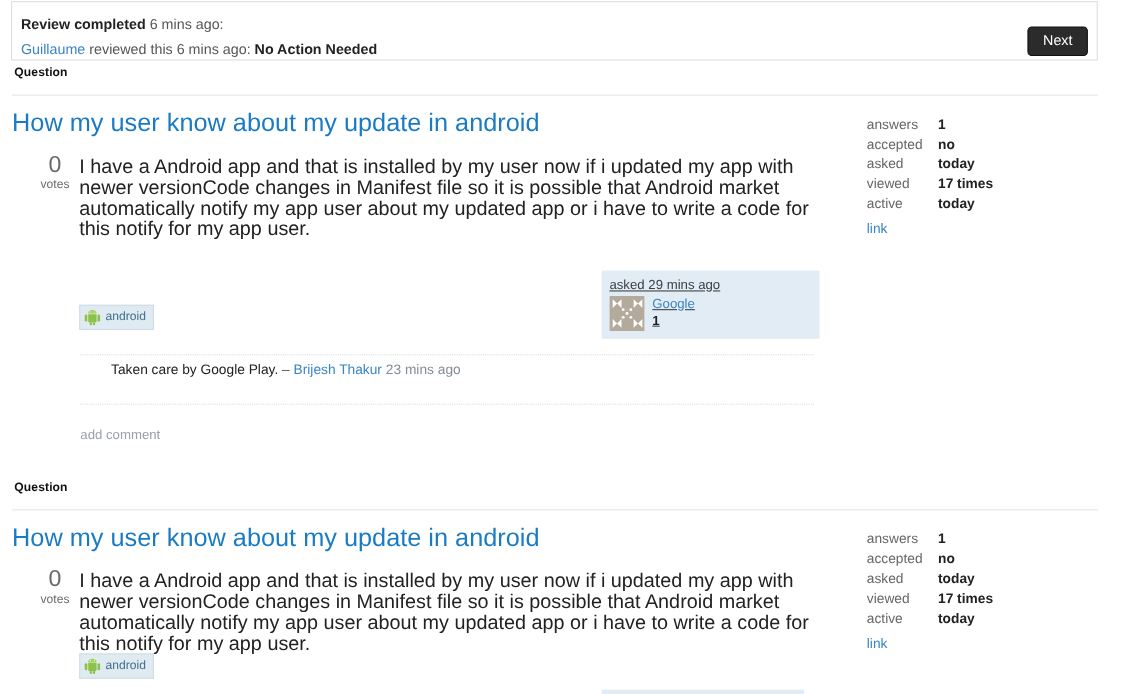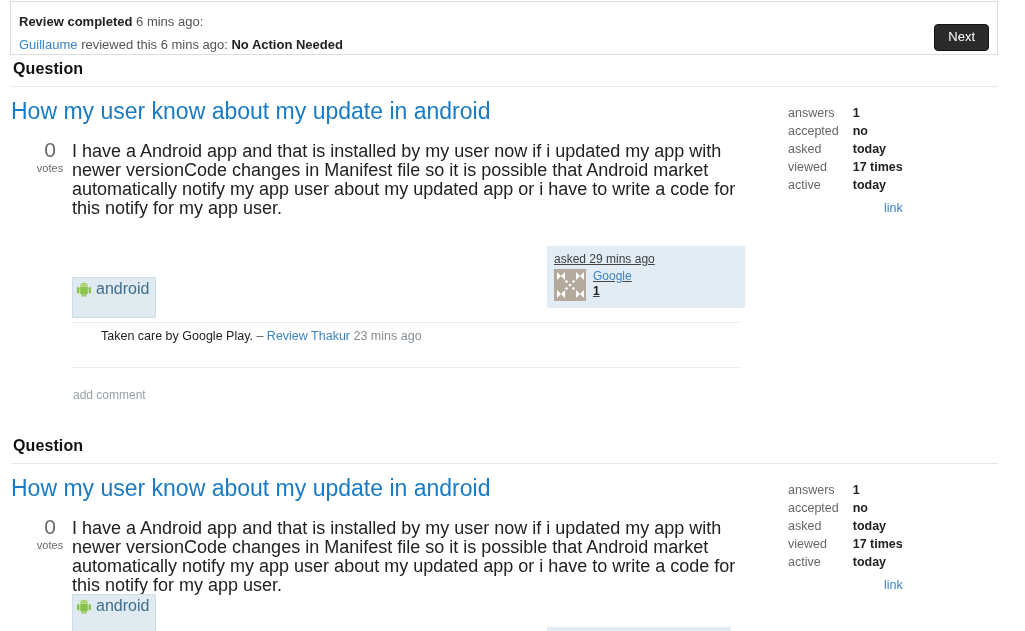--- a/index.html
+++ b/index.html
@@ -59,21 +59,21 @@
     line-height: 1.2;
     margin-top: 12px;
   }
 
   
   .q-block { position: absolute; left: 0; width: 1025px; }
   .section-title {
     position: absolute;
     left: 13px;
     top: 0;
-    font-size: 16px;
+    font-size: 11px;
     font-weight: bold;
     color: #111111;
     letter-spacing: 0.1px;
   }
   .section-rule {
     position: absolute;
     left: 11px;
     top: 26px;
     width: 987px;
     height: 1px;
@@ -110,37 +110,37 @@
     line-height: 19px;
     color: #222222;
   }
 
   .tag {
     position: absolute;
     left: 72px;
     background: #e0eaf1;
     border: 1px solid #cfdde8;
     color: #3f6e8c;
-    font-size: 16px;
-    padding: 3px 6px 20px 3px;
+    font-size: 11px;
+    padding: 3px 6px 3px 3px;
     display: inline-flex;
     align-items: center;
     gap: 4px;
     cursor: pointer;
     line-height: 1;
   }
   .tag svg { display: block; }
 
   
   .stats { position: absolute; left: 788px; font-size: 12.5px; }
   .stats table { border-collapse: collapse; }
   .stats td { padding: 0 0 4px 0; vertical-align: top; }
   .stats .k { color: #666666; padding-right: 14px; }
   .stats .v { color: #222222; font-weight: bold; white-space: nowrap; }
-  .stats .link-row { padding-top: 5px; text-align: right; }
+  .stats .link-row { padding-top: 5px; }
 
   
   .user-card {
     position: absolute;
     left: 547px;
     width: 184px;
     background: #e1ecf4;
     padding: 6px 7px 7px 7px;
     font-size: 12px;
     color: #444444;
@@ -281,21 +281,21 @@
         <span class="link">Google</span><br>
         <span class="rep">1</span>
       </span>
     </div>
   </div>
 
   <div class="divider" style="top:262px;"></div>
   <div class="comment" style="top:269px;">
     <span>Taken care by Google Play.</span>
     <span class="dash">–</span>
-    <span class="link">Review Thakur</span>
+    <span class="link">Brijesh Thakur</span>
     <span class="ts">23 mins ago</span>
   </div>
   <div class="divider" style="top:307px;"></div>
   <div class="add-comment" style="top:328px;">add comment</div>
 </div>
 
 <div class="q-block" style="top:437px;">
   <div class="section-title">Question</div>
   <div class="section-rule"></div>
 

